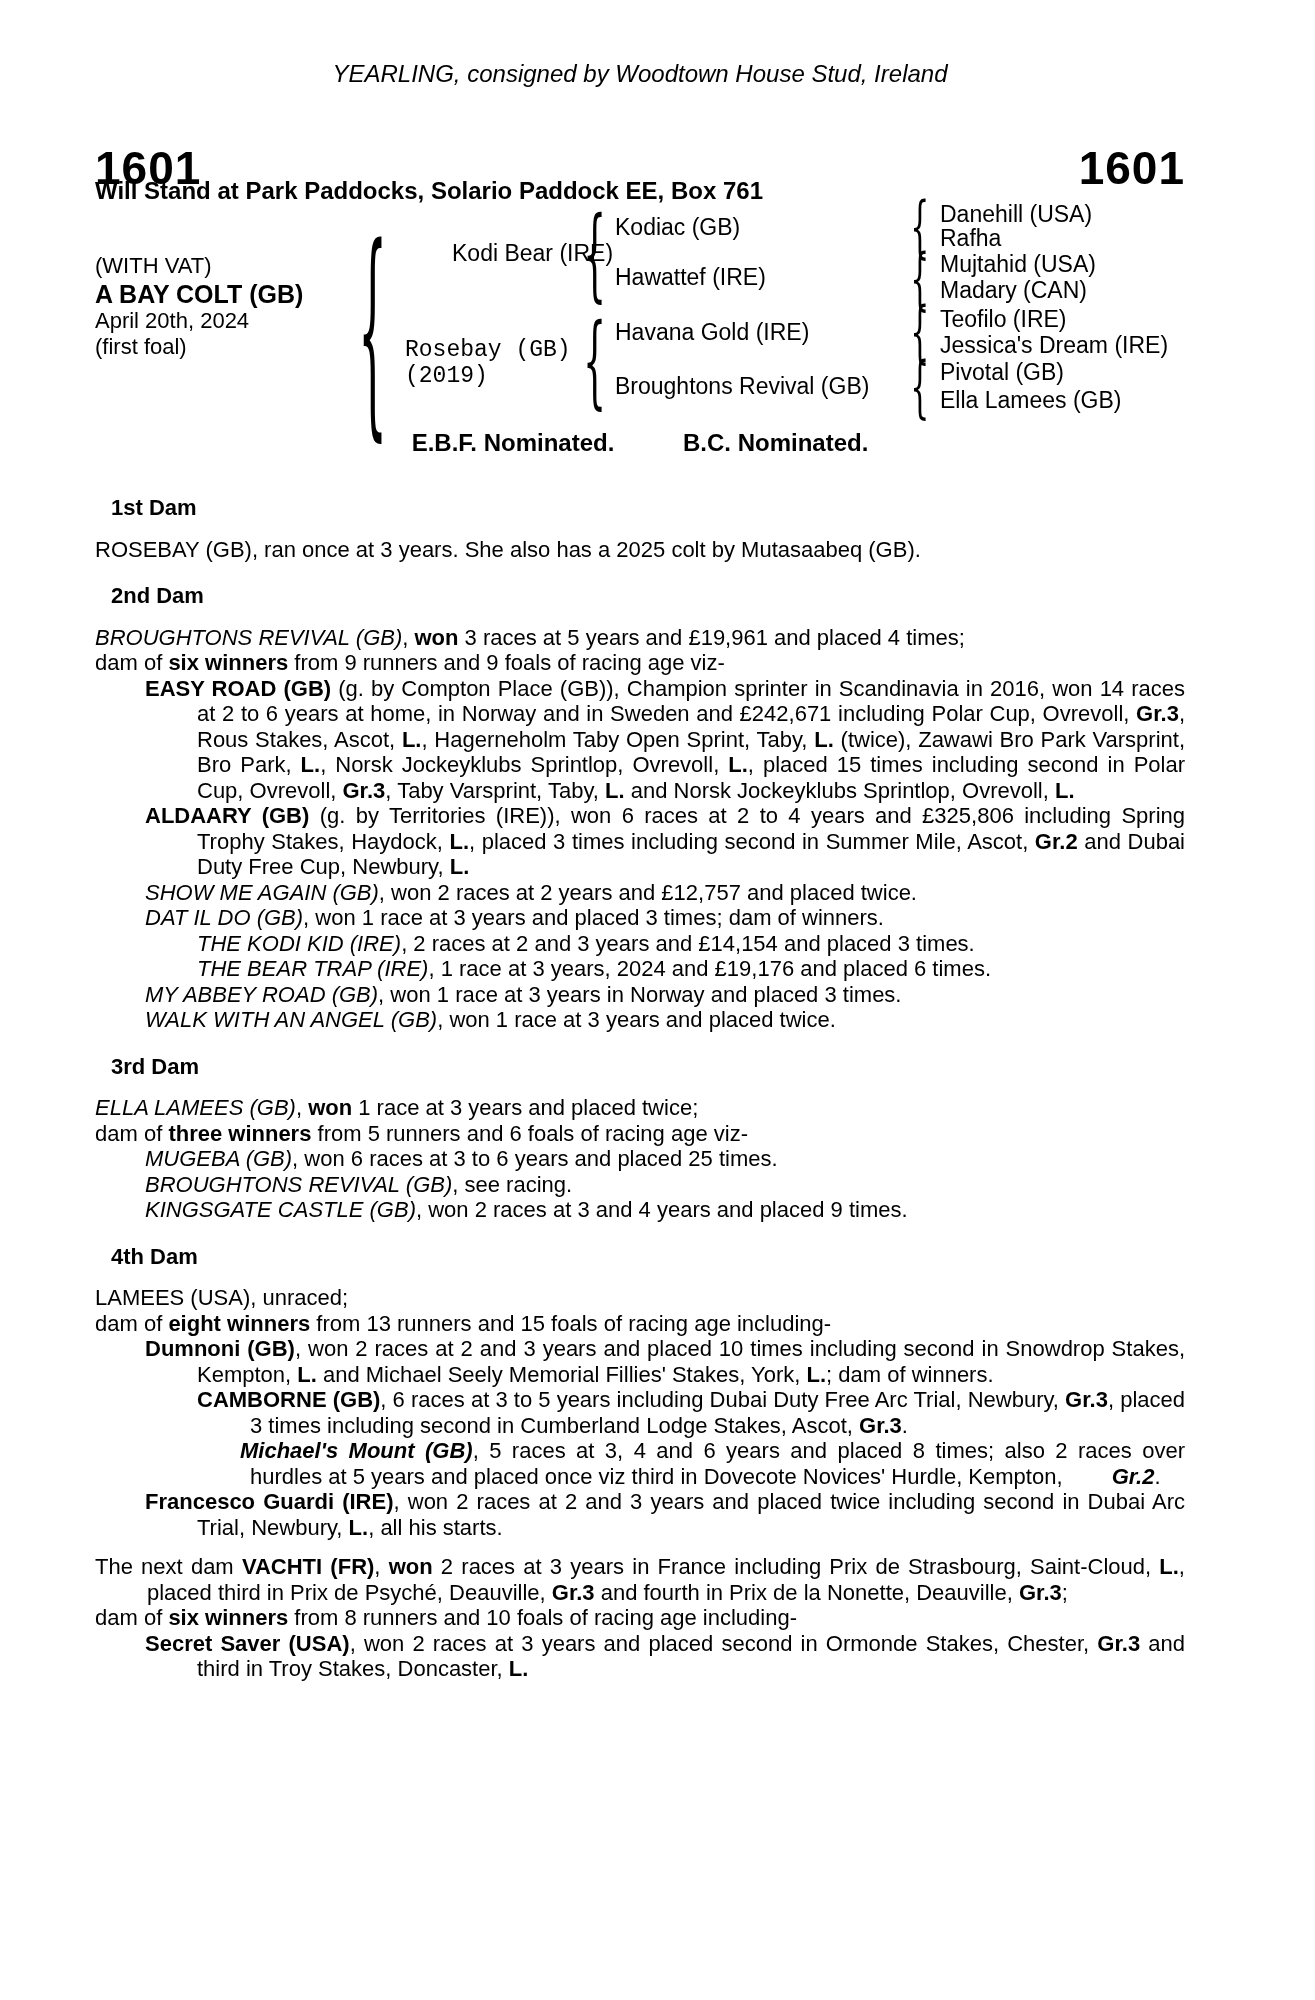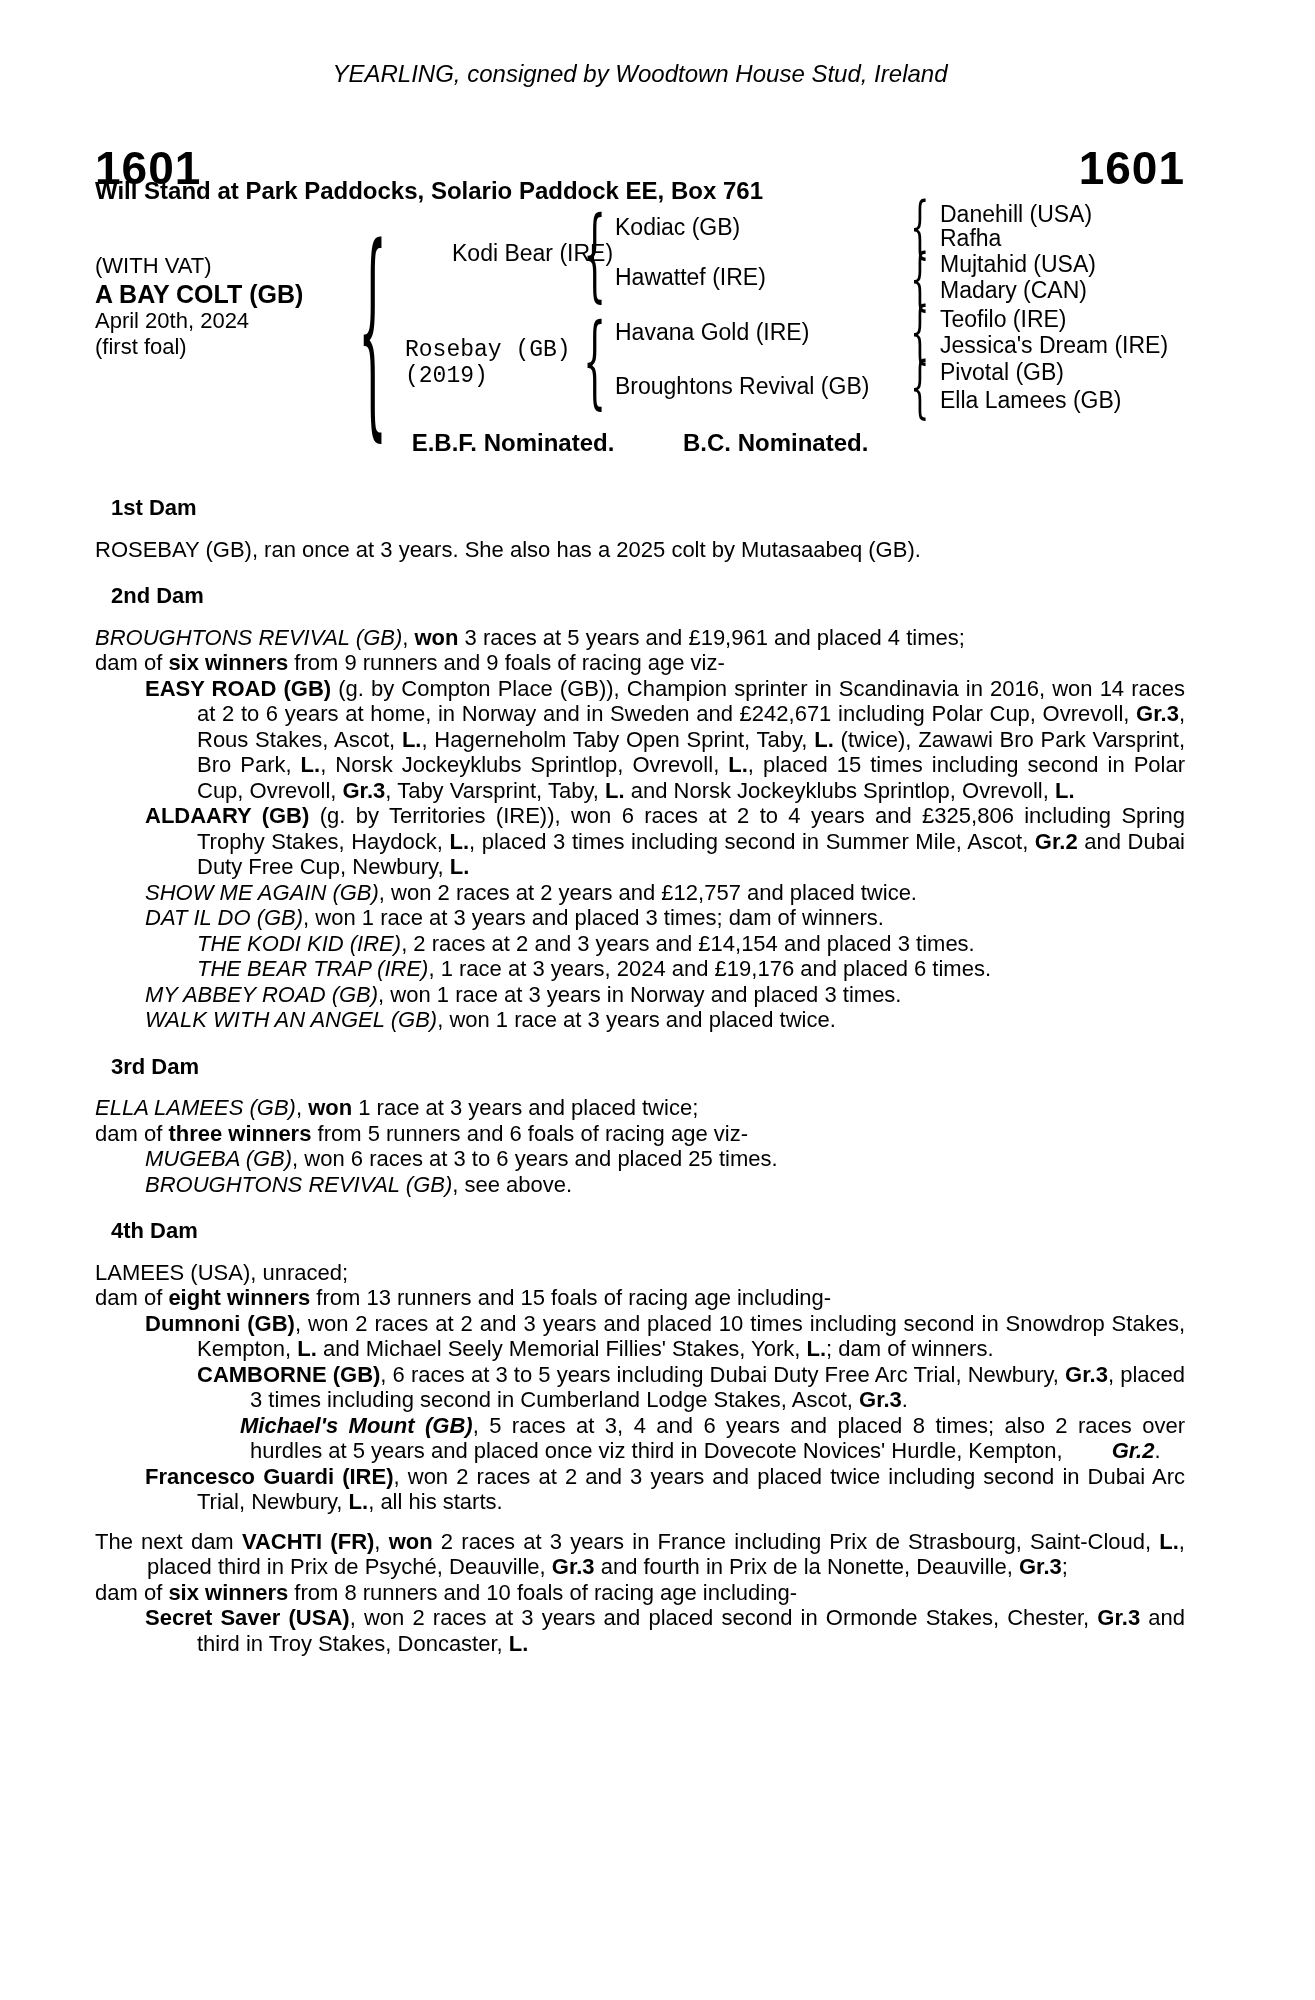--- a/index.html
+++ b/index.html
@@ -140,21 +140,22 @@
         <p class="p l2"><span class="i">THE KODI KID (IRE)</span><span>, 2 races at 2 and 3 years and £14,154 and placed 3 times.</span></p>
         <p class="p l2"><span class="i">THE BEAR TRAP (IRE)</span><span>, 1 race at 3 years, 2024 and £19,176 and placed 6 times.</span></p>
         <p class="p l1"><span class="i">MY ABBEY ROAD (GB)</span><span>, won 1 race at 3 years in Norway and placed 3 times.</span></p>
         <p class="p l1"><span class="i">WALK WITH AN ANGEL (GB)</span><span>, won 1 race at 3 years and placed twice.</span></p>
       </div>
       <div class="sec">
         <p class="hd">3rd Dam</p>
         <p class="p l0"><span class="i">ELLA LAMEES (GB)</span><span>, </span><span class="b">won</span><span> 1 race at 3 years and placed twice;</span></p>
         <p class="p l0"><span>dam of </span><span class="b">three winners</span><span> from 5 runners and 6 foals of racing age viz-</span></p>
         <p class="p l1"><span class="i">MUGEBA (GB)</span><span>, won 6 races at 3 to 6 years and placed 25 times.</span></p>
-        <p class="p l1"><span class="i">BROUGHTONS REVIVAL (GB)</span><span>, see above.</span></p>
+        <p class="p l1"><span class="i">BROUGHTONS REVIVAL (GB)</span><span>, see racing.</span></p>
+        <p class="p l1"><span class="i">KINGSGATE CASTLE (GB)</span><span>, won 2 races at 3 and 4 years and placed 9 times.</span></p>
       </div>
       <div class="sec">
         <p class="hd">4th Dam</p>
         <p class="p l0"><span>LAMEES (USA), unraced;</span></p>
         <p class="p l0"><span>dam of </span><span class="b">eight winners</span><span> from 13 runners and 15 foals of racing age including-</span></p>
         <p class="p l1"><span class="b">Dumnoni (GB)</span><span>, won 2 races at 2 and 3 years and placed 10 times including second in Snowdrop Stakes, Kempton, </span><span class="b">L.</span><span> and Michael Seely Memorial Fillies' Stakes, York, </span><span class="b">L.</span><span>; dam of winners.</span></p>
         <p class="p l2"><span class="b">CAMBORNE (GB)</span><span>, 6 races at 3 to 5 years including Dubai Duty Free Arc Trial, Newbury, </span><span class="b">Gr.3</span><span>, placed 3 times including second in Cumberland Lodge Stakes, Ascot, </span><span class="b">Gr.3</span><span>.</span></p>
         <p class="p l2"><span class="bi">Michael's Mount (GB)</span><span>, 5 races at 3, 4 and 6 years and placed 8 times; also 2 races over hurdles at 5 years and placed once viz third in Dovecote Novices' Hurdle, Kempton, </span><span class="bi">Gr.2</span><span>.</span></p>
         <p class="p l1"><span class="b">Francesco Guardi (IRE)</span><span>, won 2 races at 2 and 3 years and placed twice including second in Dubai Arc Trial, Newbury, </span><span class="b">L.</span><span>, all his starts.</span></p>
       </div>

